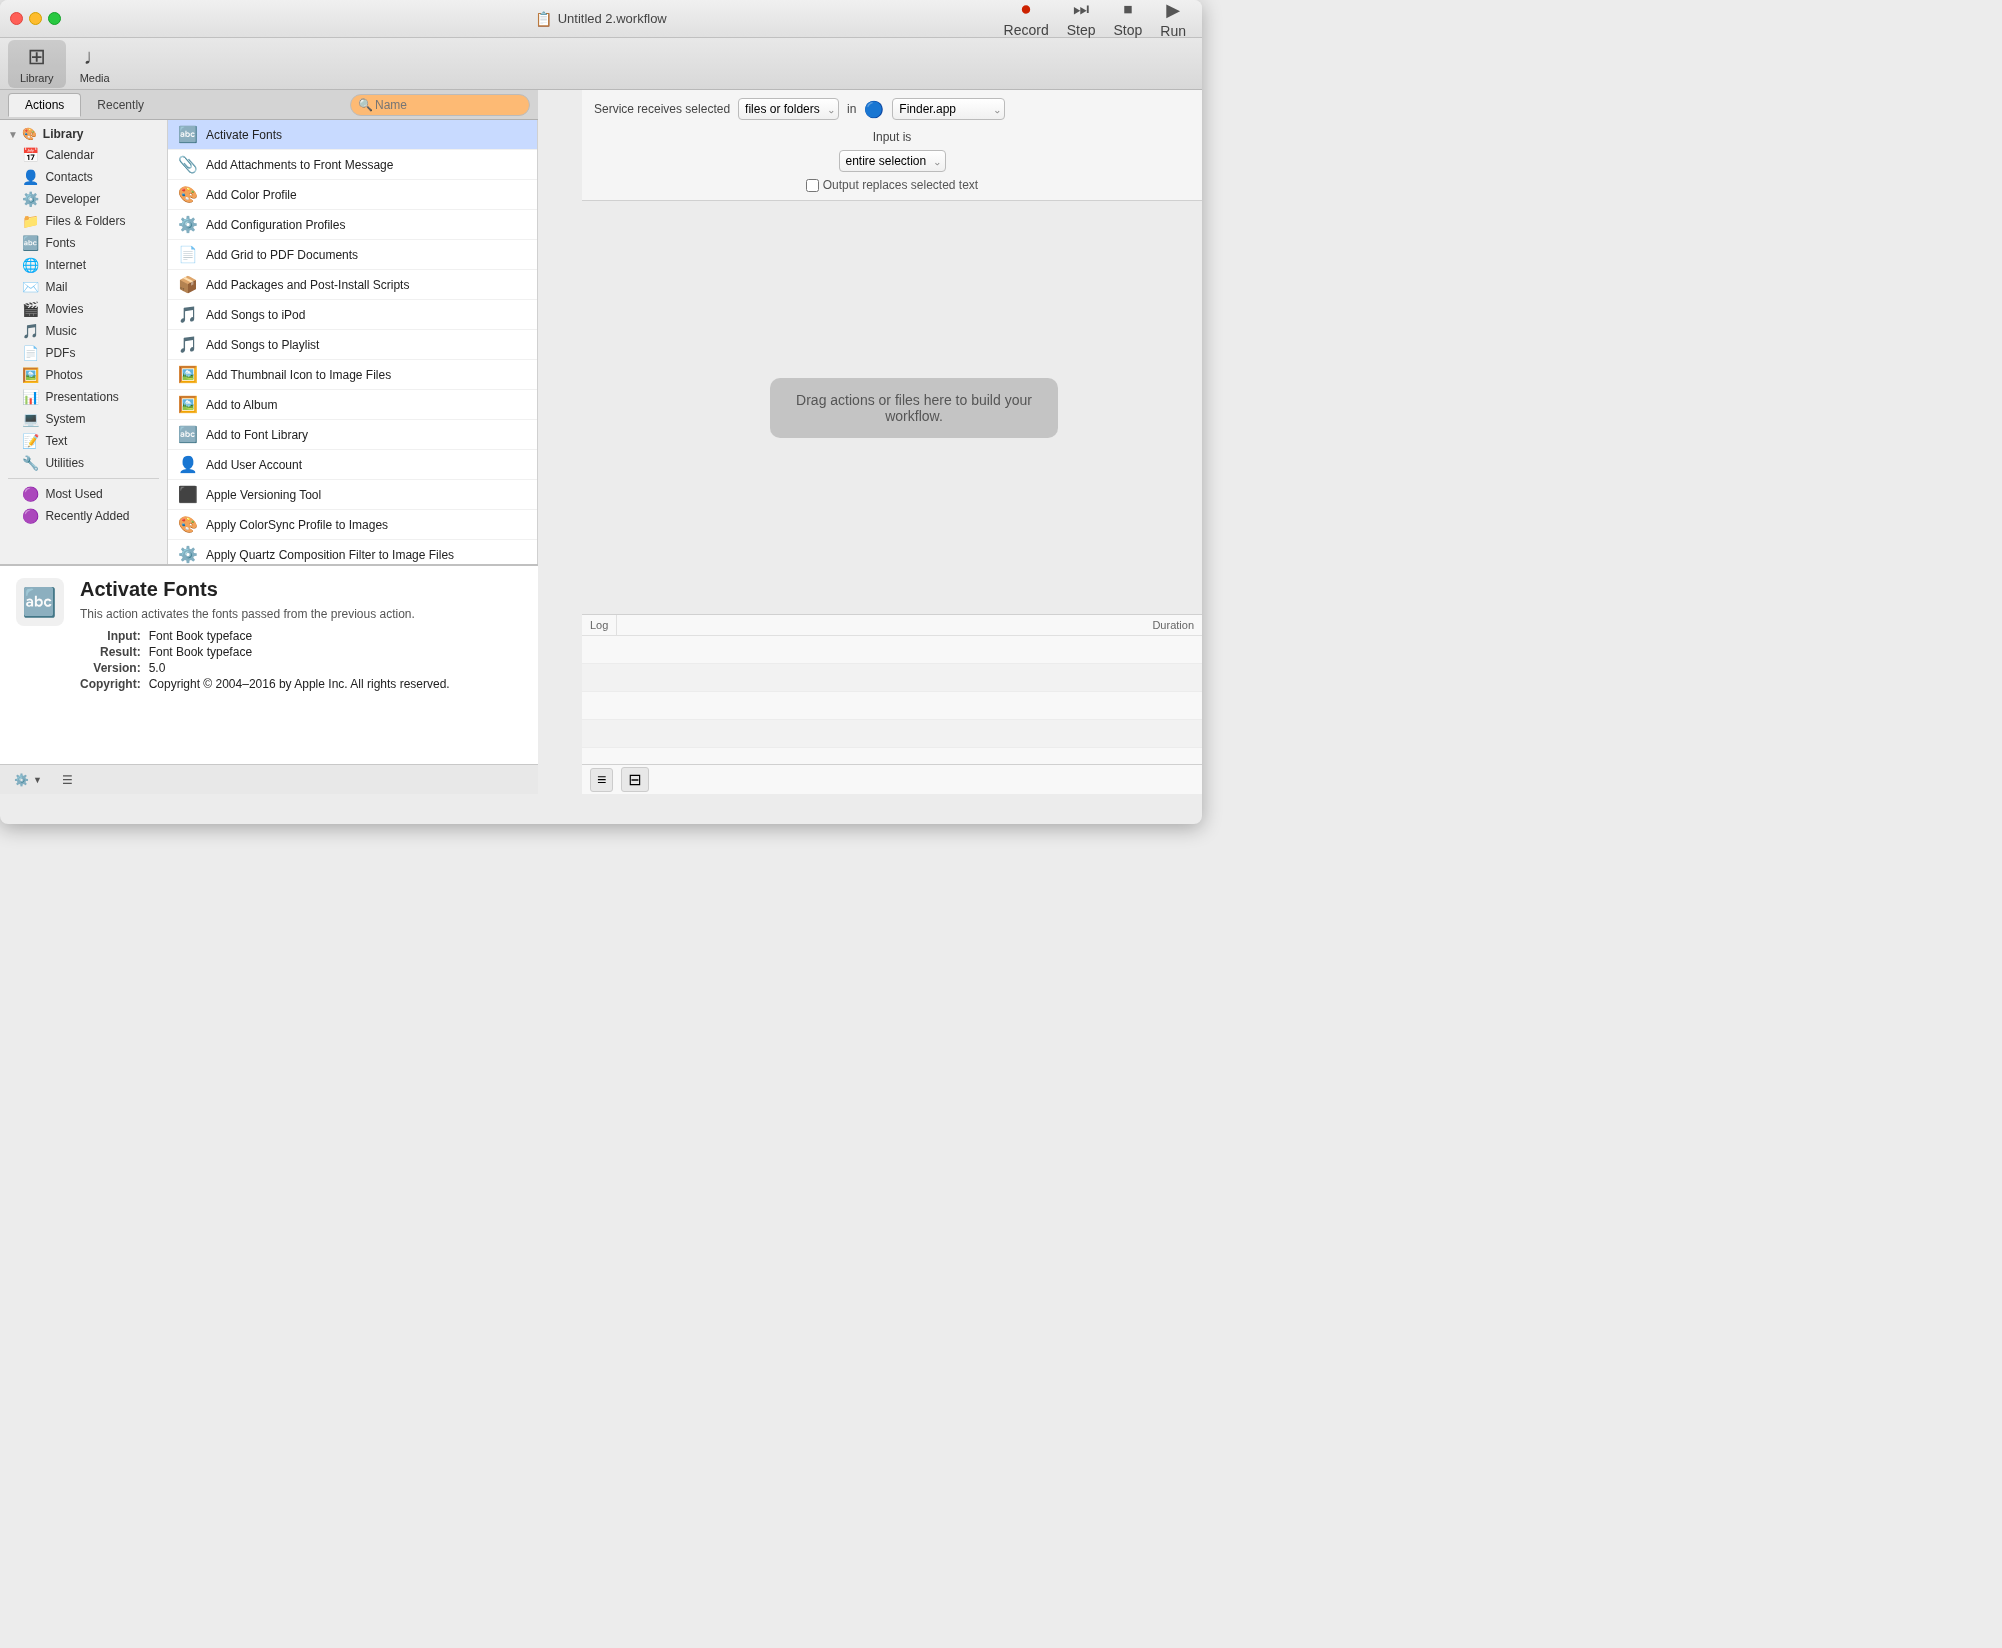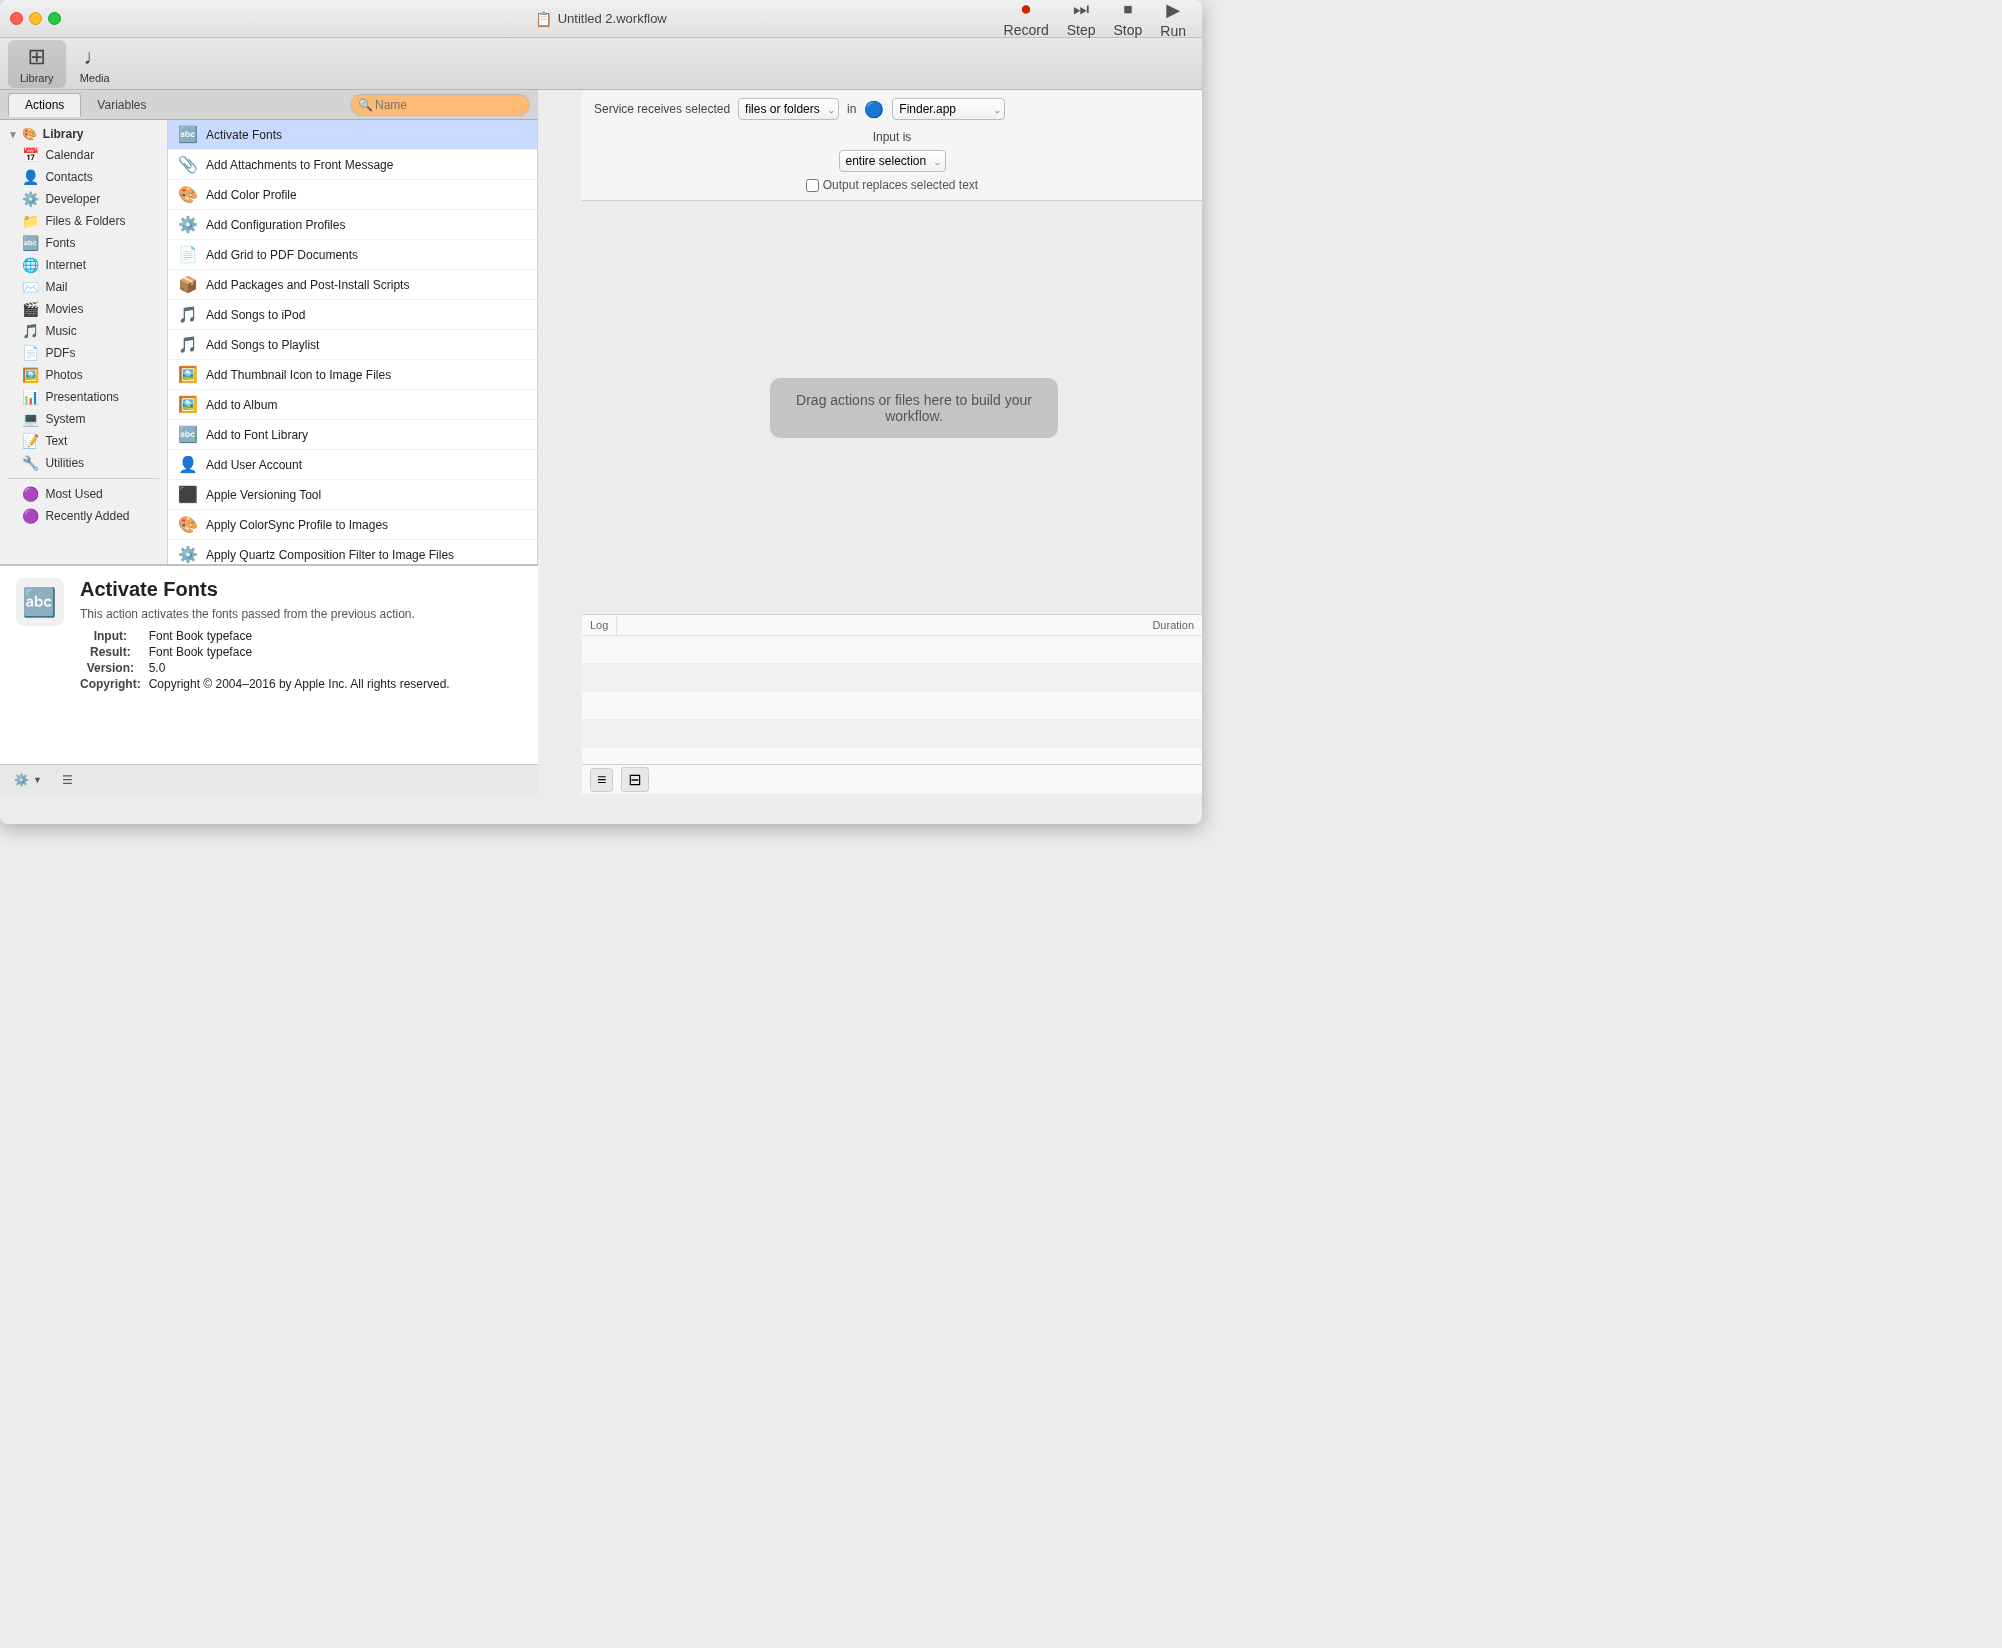--- a/index.html
+++ b/index.html
@@ -350,21 +350,21 @@
       font-size: 12px;
       color: #555;
       margin-bottom: 8px;
     }
     .action-detail-meta {
       display: grid;
       grid-template-columns: auto 1fr;
       gap: 2px 8px;
       font-size: 12px;
     }
-    .meta-key { font-weight: 600; color: #444; text-align: center; }
+    .meta-key { font-weight: 600; color: #444; text-align: right; }
     .meta-val { color: #222; }
 
     
     .left-panel-wrapper {
       width: 538px;
       display: flex;
       flex-direction: column;
     }
     .left-panel-top {
       display: flex;
@@ -442,21 +442,21 @@
     <span class="app-tool-label">Media</span>
   </div>
 </div>
 
 <div class="main-content">
 
   <div class="left-panel-wrapper">
 
     <div class="tabs-row">
       <div class="tab active">Actions</div>
-      <div class="tab">Variables</div>
+      <div class="tab">Recently</div>
       <div class="search-box">
         <span class="search-icon-inner">🔍</span>
         <input class="search-input" type="text" placeholder="Name" style="">
       </div>
     </div>
 
     <div class="left-panel-top">
 
       <div class="sidebar">
         <div class="sidebar-section-header">

